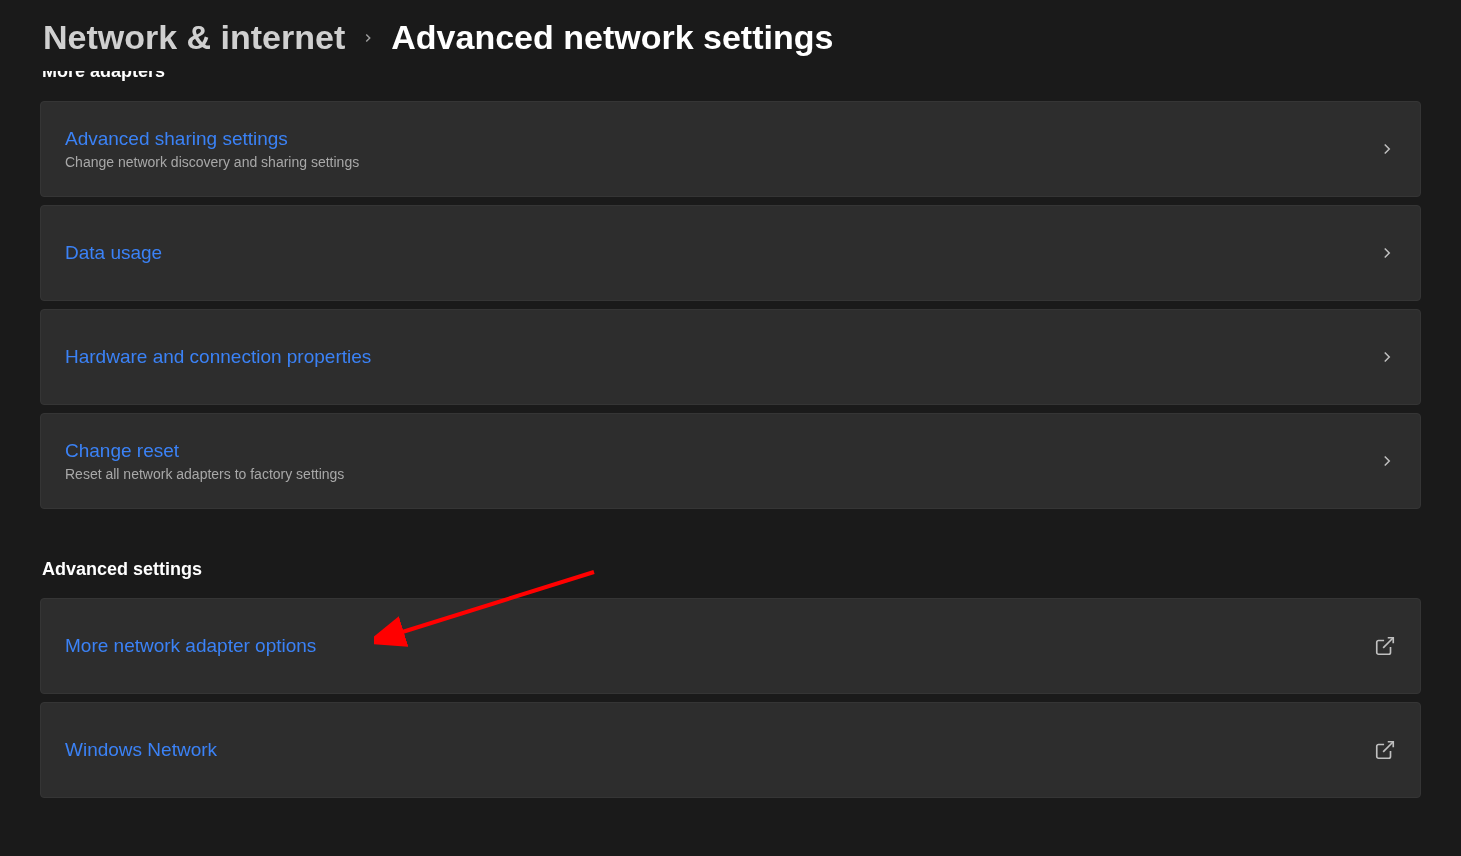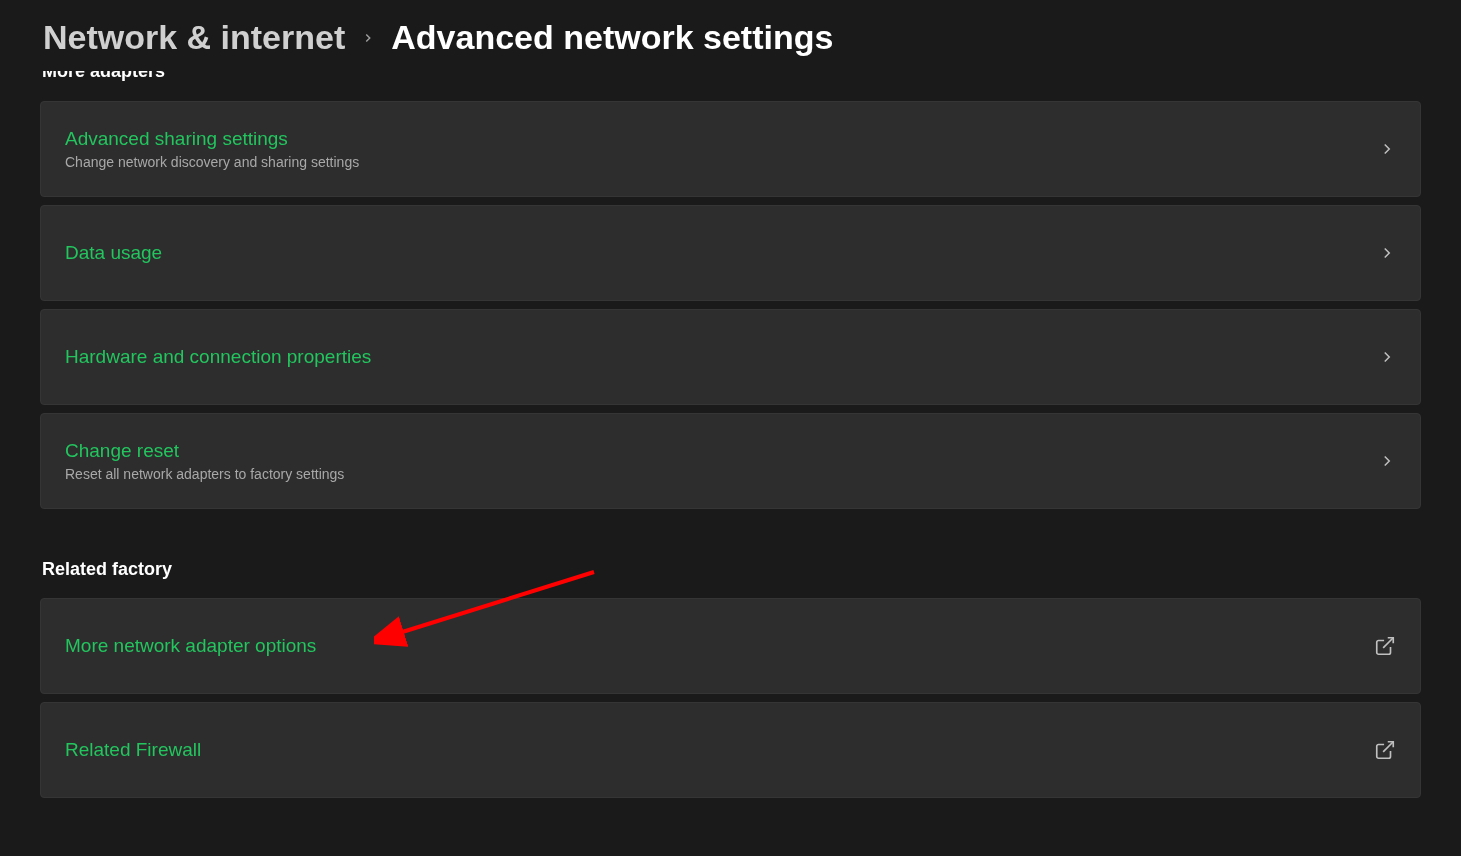--- a/index.html
+++ b/index.html
@@ -75,21 +75,21 @@
       cursor: pointer;
       min-height: 96px;
     }
     .card-content {
       display: flex;
       flex-direction: column;
       gap: 4px;
     }
     .card-title {
       font-size: 19px;
-      color: #22c55e;
+      color: #3b82f6;
       font-weight: 400;
     }
     .card-subtitle {
       font-size: 14px;
       color: #a8a8a8;
       font-weight: 400;
     }
     .card-icon {
       color: #c0c0c0;
       display: flex;
@@ -165,21 +165,21 @@
       <div class="card-title">Change reset</div>
       <div class="card-subtitle">Reset all network adapters to factory settings</div>
     </div>
     <div class="card-icon">
       <svg viewBox="0 0 24 24" fill="none" stroke="currentColor" stroke-width="2">
         <polyline points="9 18 15 12 9 6"></polyline>
       </svg>
     </div>
   </div>
 
-  <div class="section-header section-header-related">Related factory</div>
+  <div class="section-header section-header-related">Advanced settings</div>
 
   <div class="card" style="position:relative;">
     <div class="card-content">
       <div class="card-title">More network adapter options</div>
     </div>
     <div class="card-icon external">
       <svg viewBox="0 0 24 24" fill="none" stroke="currentColor" stroke-width="1.8">
         <path d="M18 13v6a2 2 0 0 1-2 2H5a2 2 0 0 1-2-2V8a2 2 0 0 1 2-2h6"></path>
         <polyline points="15 3 21 3 21 9"></polyline>
         <line x1="10" y1="14" x2="21" y2="3"></line>
@@ -190,21 +190,21 @@
         <marker id="arrowhead" markerWidth="10" markerHeight="8" refX="2" refY="4" orient="auto">
           <polygon points="0 0, 10 4, 0 8" fill="#ff0000"></polygon>
         </marker>
       </defs>
       <line x1="220" y1="8" x2="22" y2="70" stroke="#ff0000" stroke-width="4" marker-end="url(#arrowhead)"></line>
     </svg>
   </div>
 
   <div class="card">
     <div class="card-content">
-      <div class="card-title">Related Firewall</div>
+      <div class="card-title">Windows Network</div>
     </div>
     <div class="card-icon external">
       <svg viewBox="0 0 24 24" fill="none" stroke="currentColor" stroke-width="1.8">
         <path d="M18 13v6a2 2 0 0 1-2 2H5a2 2 0 0 1-2-2V8a2 2 0 0 1 2-2h6"></path>
         <polyline points="15 3 21 3 21 9"></polyline>
         <line x1="10" y1="14" x2="21" y2="3"></line>
       </svg>
     </div>
   </div>
 

